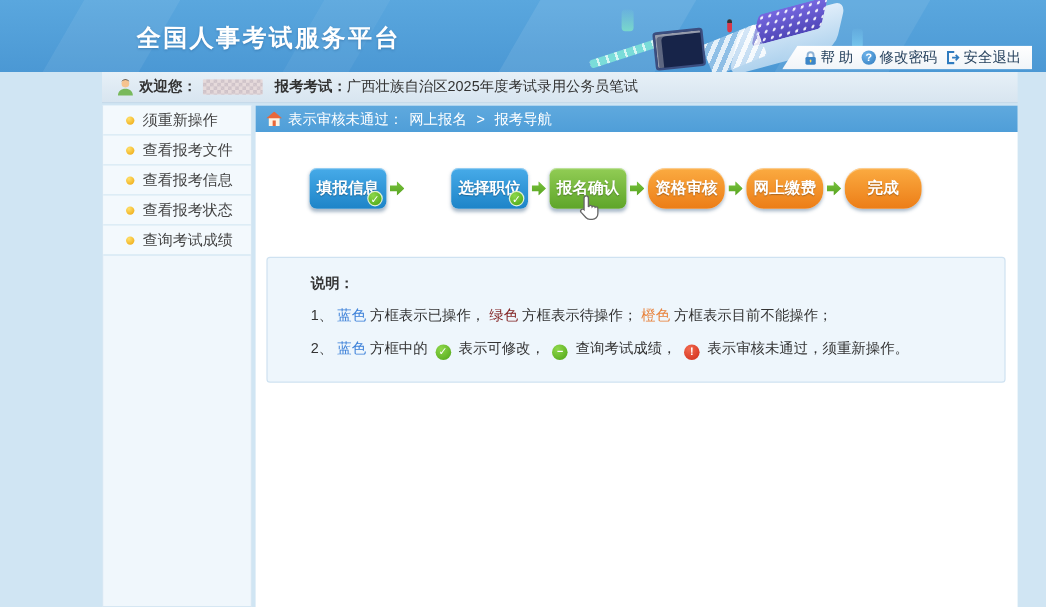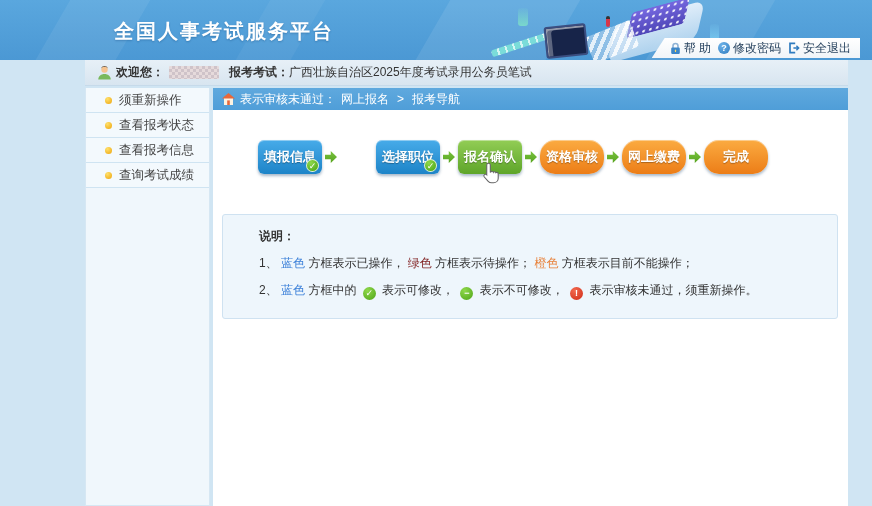--- a/index.html
+++ b/index.html
@@ -197,25 +197,29 @@
   <span>广西壮族自治区2025年度考试录用公务员笔试</span>
 </div>
 
 <div class="sidebar">
   <div class="menu-item">
     <span class="bullet"></span>
     <span>须重新操作</span>
   </div>
   <div class="menu-item">
     <span class="bullet"></span>
+    <span>查看报考文件</span>
+  </div>
+  <div class="menu-item">
+    <span class="bullet"></span>
+    <span>查看报考信息</span>
+  </div>
+  <div class="menu-item">
+    <span class="bullet"></span>
     <span>查看报考状态</span>
-  </div>
-  <div class="menu-item">
-    <span class="bullet"></span>
-    <span>查看报考信息</span>
   </div>
   <div class="menu-item">
     <span class="bullet"></span>
     <span>查询考试成绩</span>
   </div>
 </div>
 
 <div class="main">
   <div class="breadcrumb">
     <svg width="13" height="12" viewBox="0 0 13 12">
@@ -273,18 +277,18 @@
       <span class="w-orange">橙色</span>
       <span>方框表示目前不能操作；</span>
     </div>
     <div class="note-line">
       <span>2、</span>
       <span class="w-blue">蓝色</span>
       <span>方框中的</span>
       <span class="nicon green">✓</span>
       <span>表示可修改，</span>
       <span class="nicon green">−</span>
-      <span>表示不可修改，</span>
+      <span>查询考试成绩，</span>
       <span class="nicon red">!</span>
       <span>表示审核未通过，须重新操作。</span>
     </div>
   </div>
 </div>
 
 </body></html>

